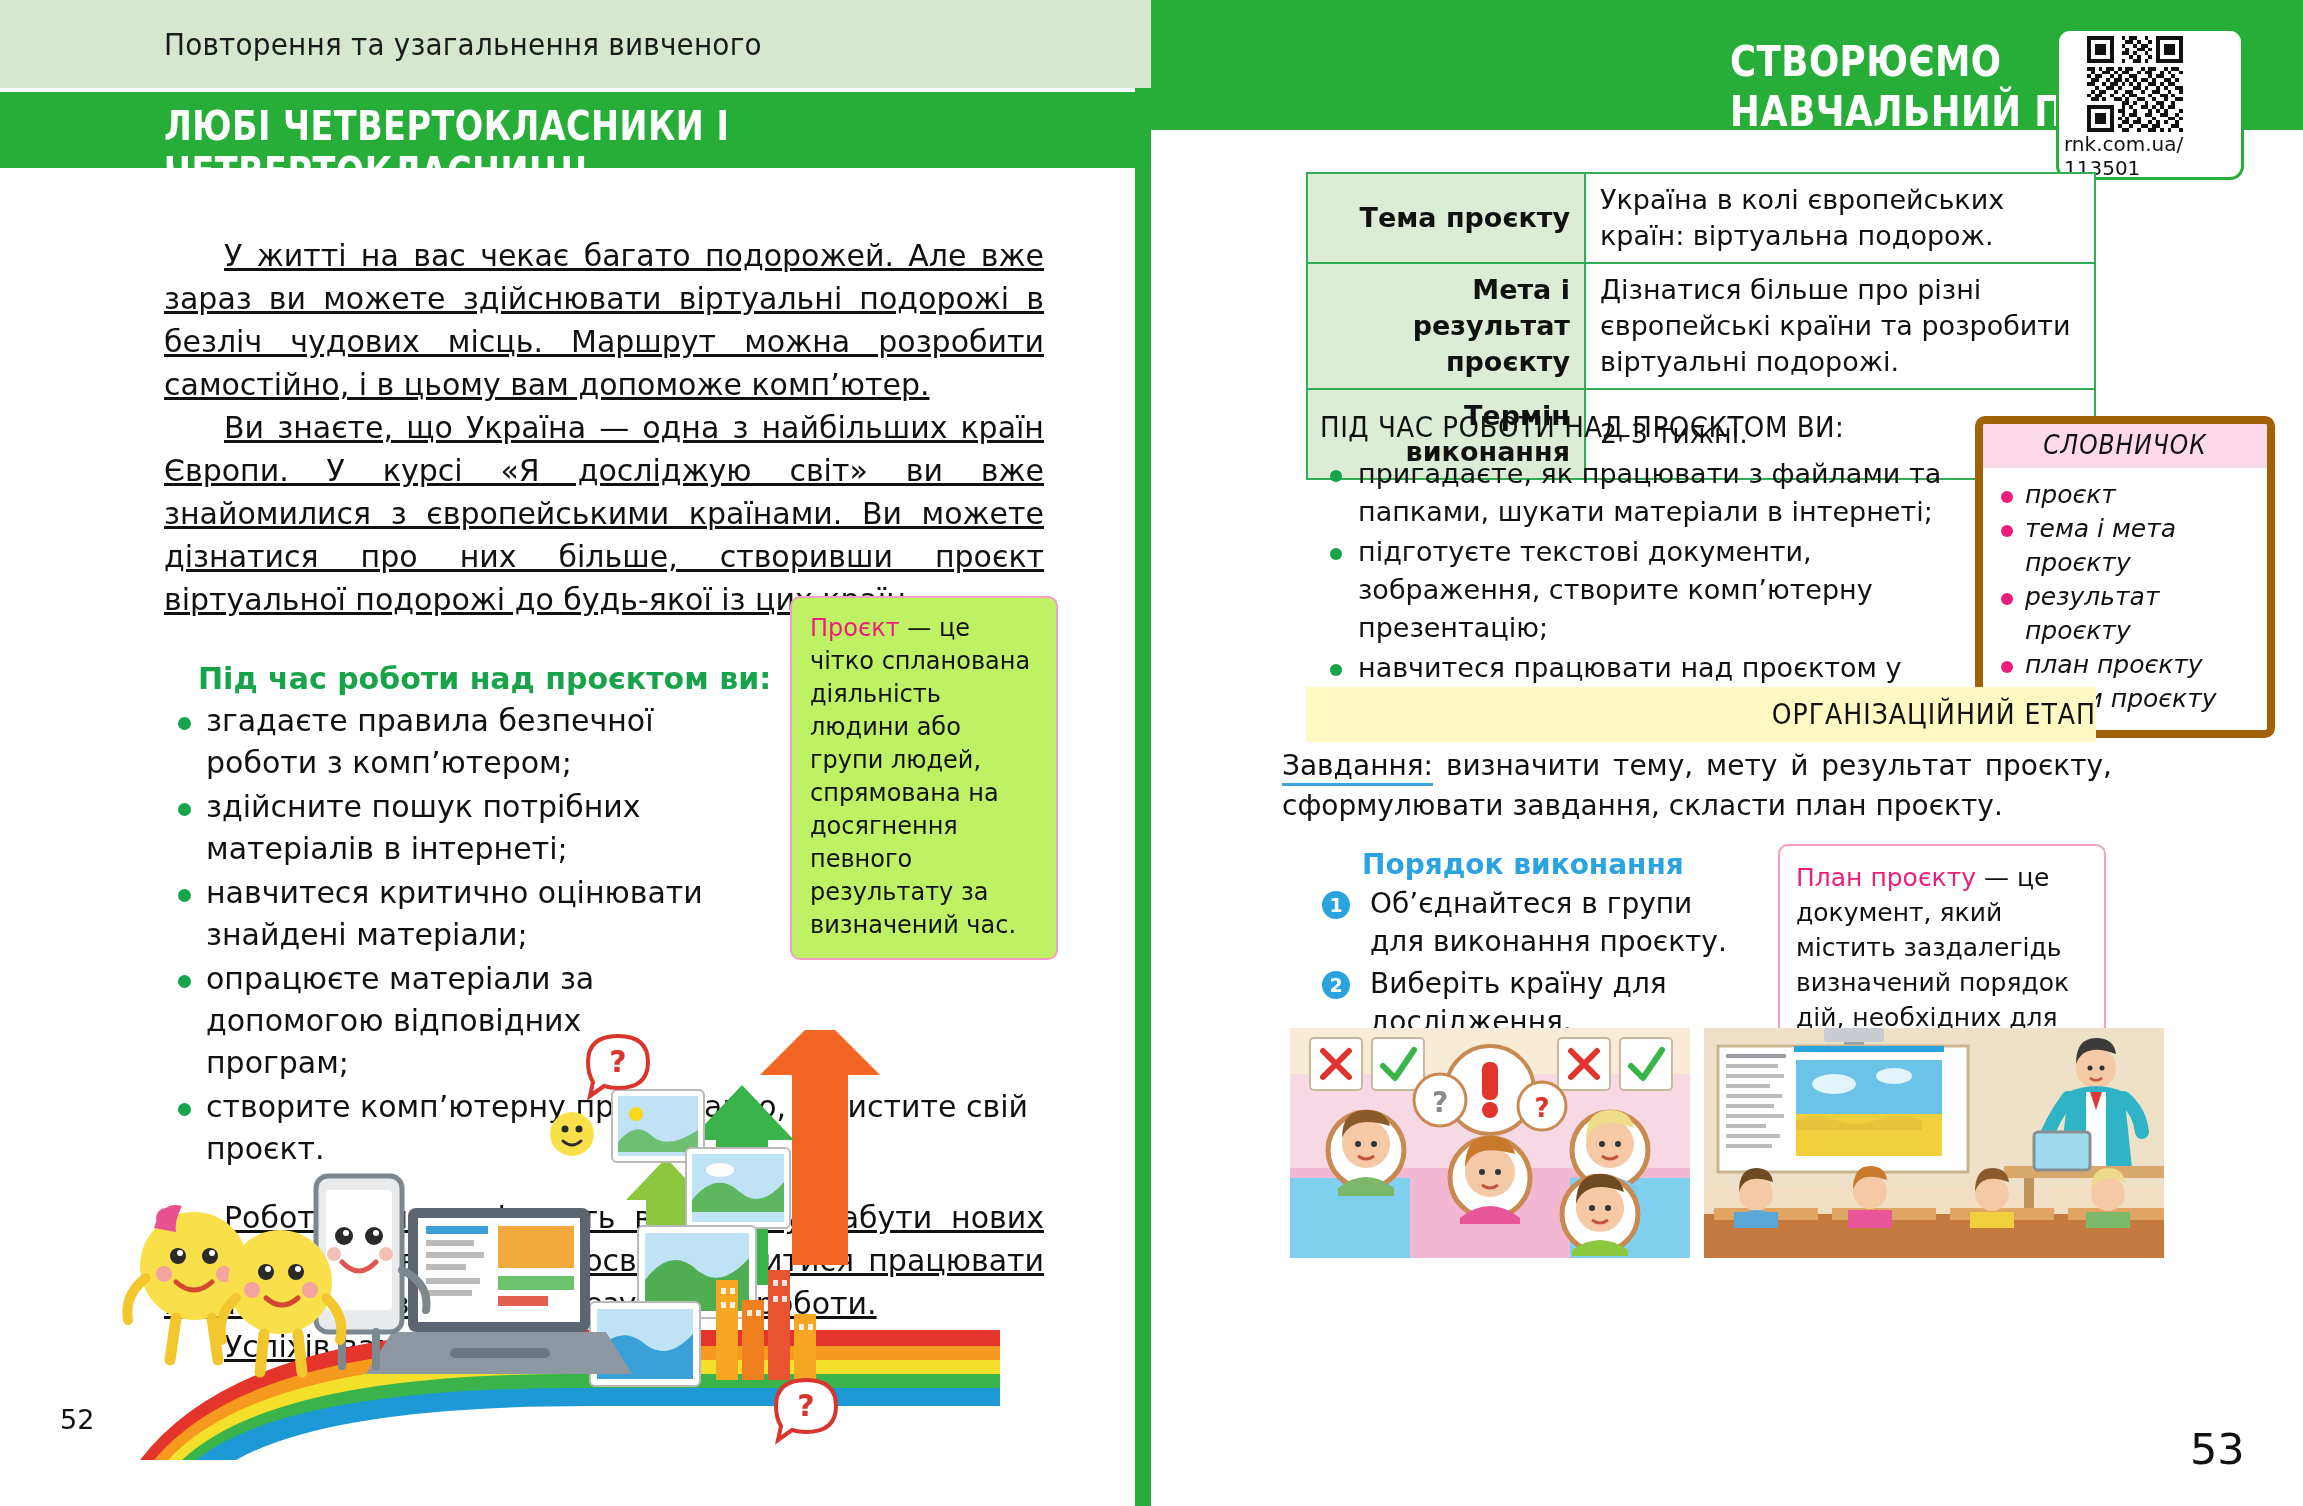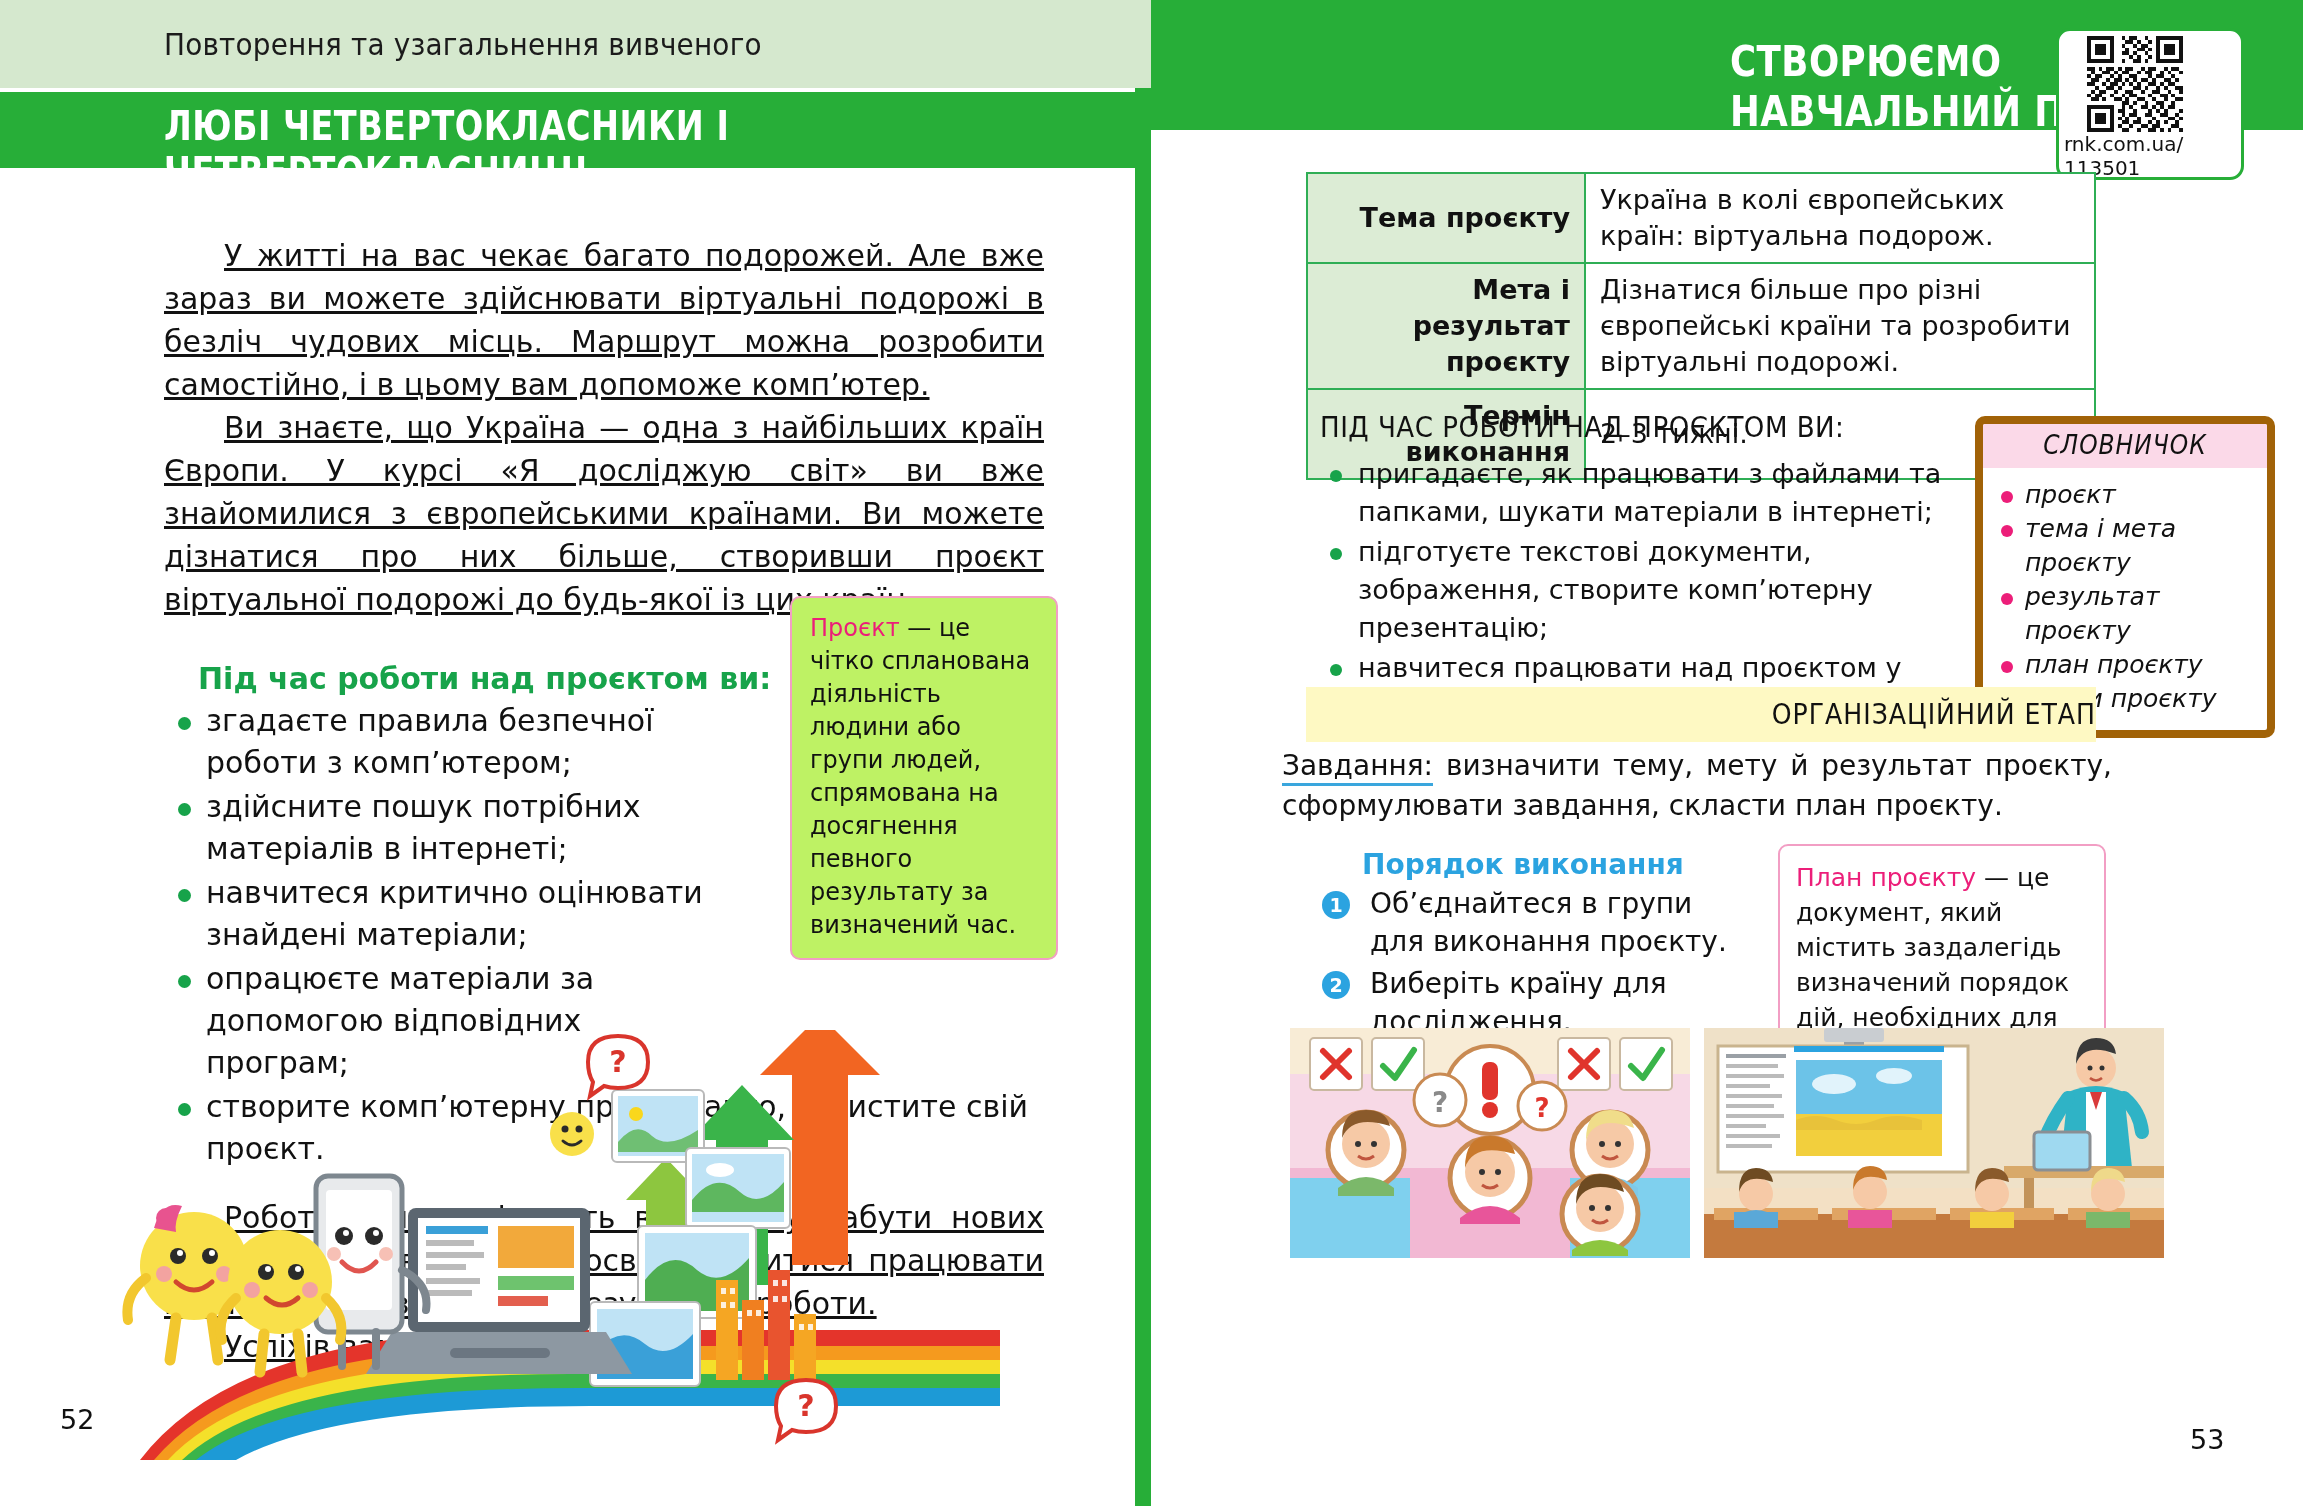--- a/index.html
+++ b/index.html
@@ -84,21 +84,21 @@
   .order-head{position:absolute;left:1362px;top:848px;font-size:28px;font-weight:bold;color:#2ba3e0;}
   ol.steps{position:absolute;left:1322px;top:885px;width:420px;list-style:none;margin:0;padding:0;}
   ol.steps li{position:relative;font-size:28px;line-height:38px;color:#111;padding-left:48px;margin-bottom:4px;}
   .numcircle{position:absolute;left:0;top:6px;width:28px;height:28px;border-radius:50%;background:#2ba3e0;
      color:#fff;font-size:19px;font-weight:bold;display:flex;align-items:center;justify-content:center;}
 
   .plan-box{position:absolute;left:1778px;top:844px;width:328px;box-sizing:border-box;background:#fff;
      border:2px solid #f29ec4;border-radius:10px;padding:14px 16px;}
   .plan-box .ptxt{font-size:25px;line-height:35px;color:#111;}
 
-  .pg-num-right{position:absolute;left:2190px;top:1424px;font-size:27px;color:#111;}
+  .pg-num-right{position:absolute;left:2190px;top:1424px;font-size:43px;color:#111;}
 
   .photo1{position:absolute;left:1290px;top:1028px;width:400px;height:230px;}
   .photo2{position:absolute;left:1704px;top:1028px;width:460px;height:230px;}
 </style>
 </head>
 <body>
 
 <div class="page">
 
   <div class="left-pane">

